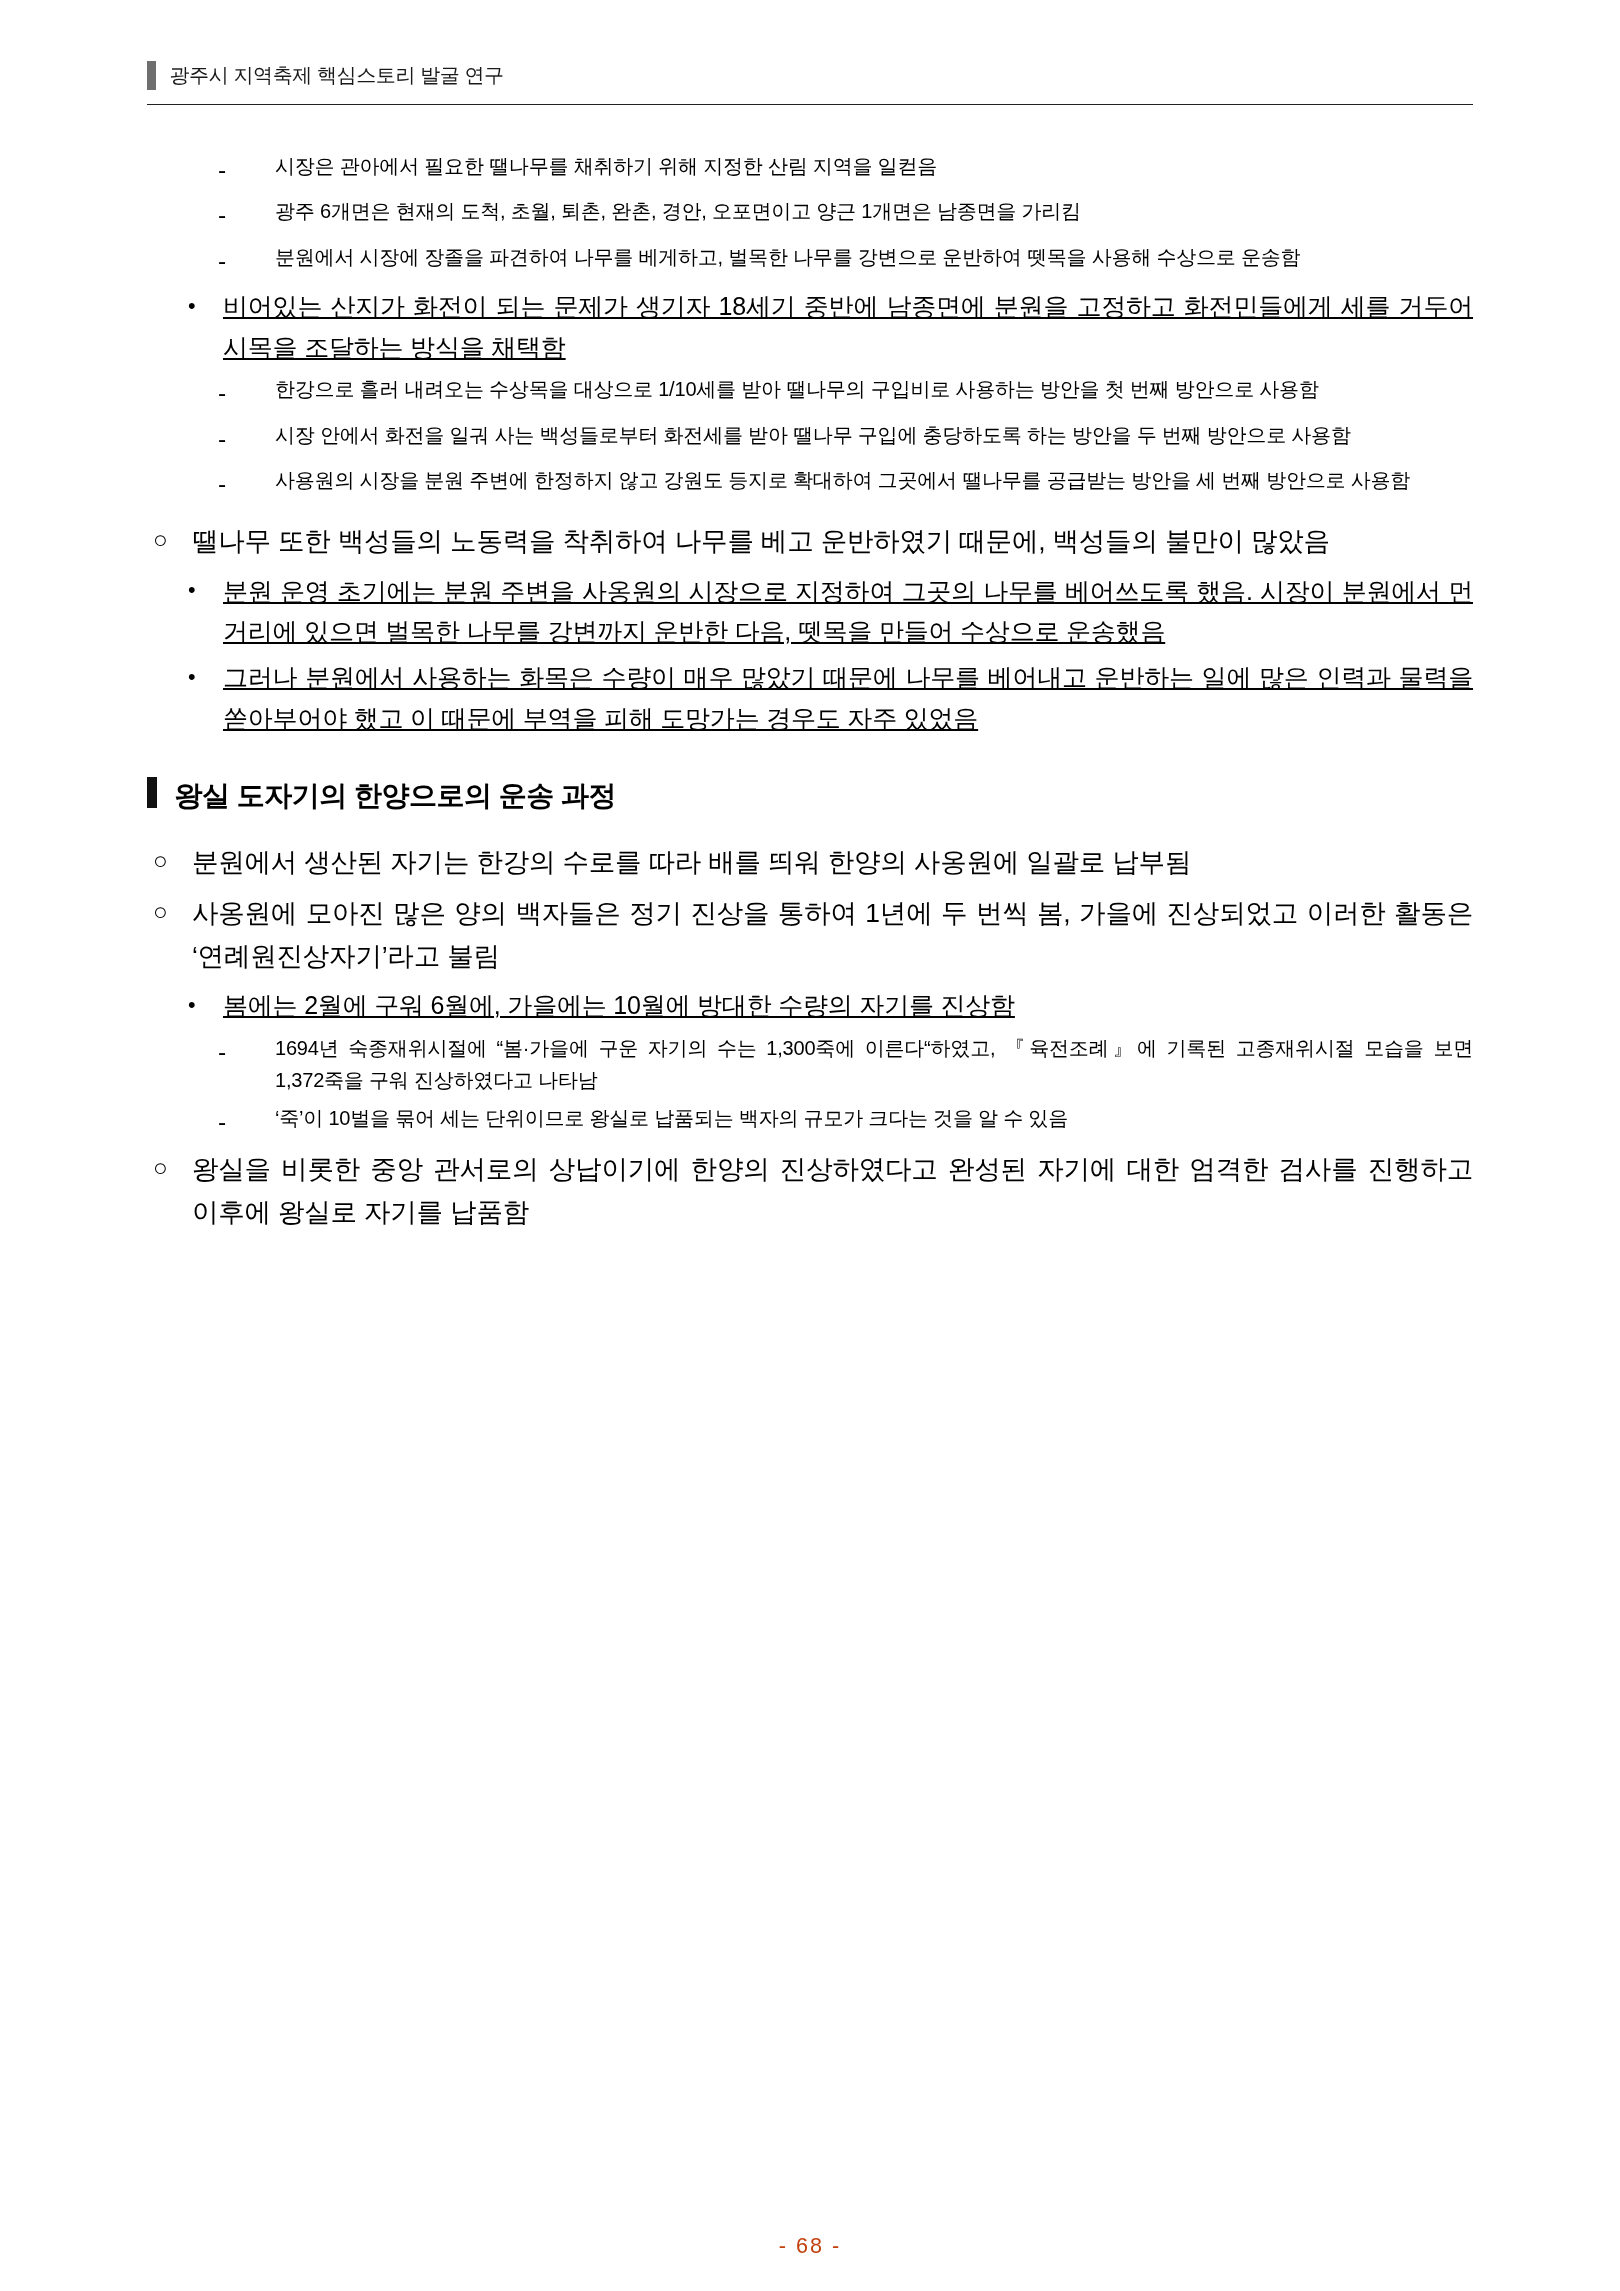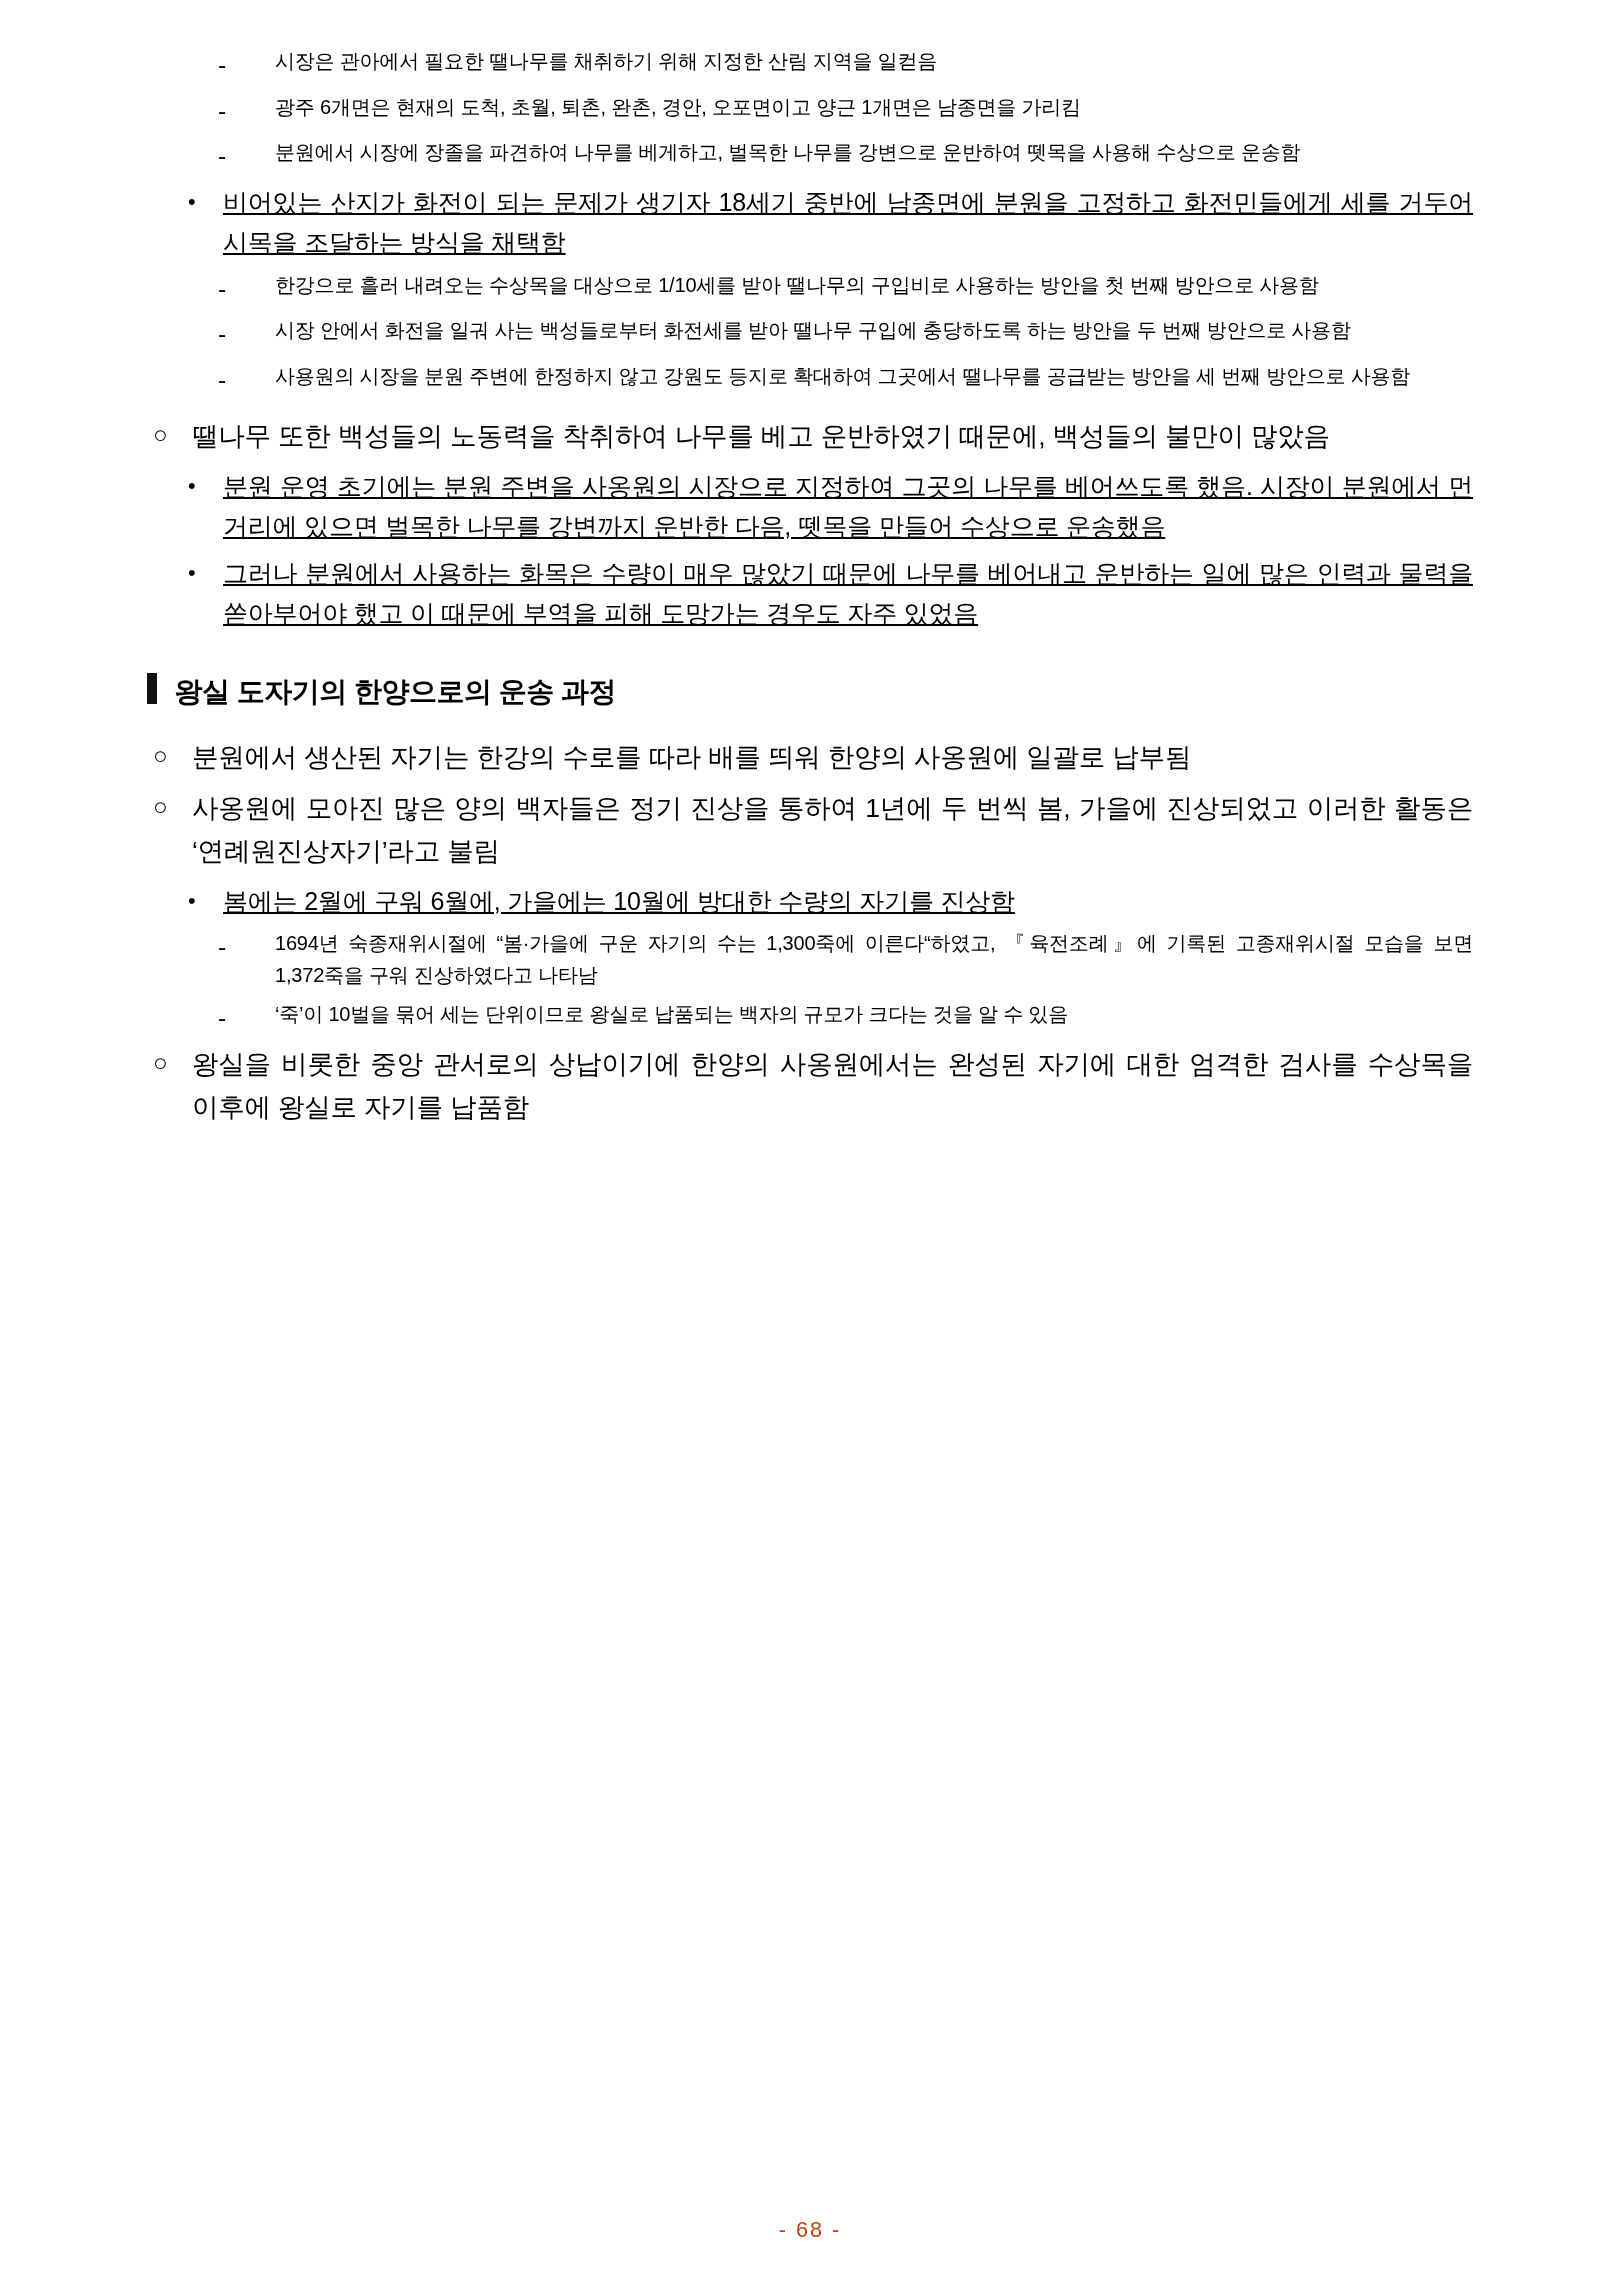--- a/index.html
+++ b/index.html
@@ -146,20 +146,24 @@
     font-size: 21.6px;
     letter-spacing: 2px;
     color: #c2410c;
   }
 </style>
 </head>
 <body>
 
 <div class="page">
 
+  <div class="header">
+    <div class="header-bar"></div>
+    <div class="header-title">광주시 지역축제 핵심스토리 발굴 연구</div>
+  </div>
 
   <div class="content">
 
     <div class="item lvl-dash">
       <span class="marker">-</span>
       <span class="text">시장은 관아에서 필요한 땔나무를 채취하기 위해 지정한 산림 지역을 일컫음</span>
     </div>
     <div class="item lvl-dash">
       <span class="marker">-</span>
       <span class="text">광주 6개면은 현재의 도척, 초월, 퇴촌, 완촌, 경안, 오포면이고 양근 1개면은 남종면을 가리킴</span>
@@ -220,21 +224,21 @@
     <div class="item lvl-dash">
       <span class="marker">-</span>
       <span class="text">1694년 숙종재위시절에 “봄·가을에 구운 자기의 수는 1,300죽에 이른다“하였고, 『육전조례』에 기록된 고종재위시절 모습을 보면 1,372죽을 구워 진상하였다고 나타남</span>
     </div>
     <div class="item lvl-dash">
       <span class="marker">-</span>
       <span class="text">‘죽’이 10벌을 묶어 세는 단위이므로 왕실로 납품되는 백자의 규모가 크다는 것을 알 수 있음</span>
     </div>
     <div class="item lvl-circle">
       <span class="marker">○</span>
-      <span class="text">왕실을 비롯한 중앙 관서로의 상납이기에 한양의 사옹원에서는 완성된 자기에 대한 엄격한 검사를 수상목을 이후에 왕실로 자기를 납품함</span>
+      <span class="text">왕실을 비롯한 중앙 관서로의 상납이기에 한양의 진상하였다고 완성된 자기에 대한 엄격한 검사를 진행하고 이후에 왕실로 자기를 납품함</span>
     </div>
 
   </div>
 
   <div class="footer">- 68 -</div>
 
 </div>
 
 
 </body></html>

